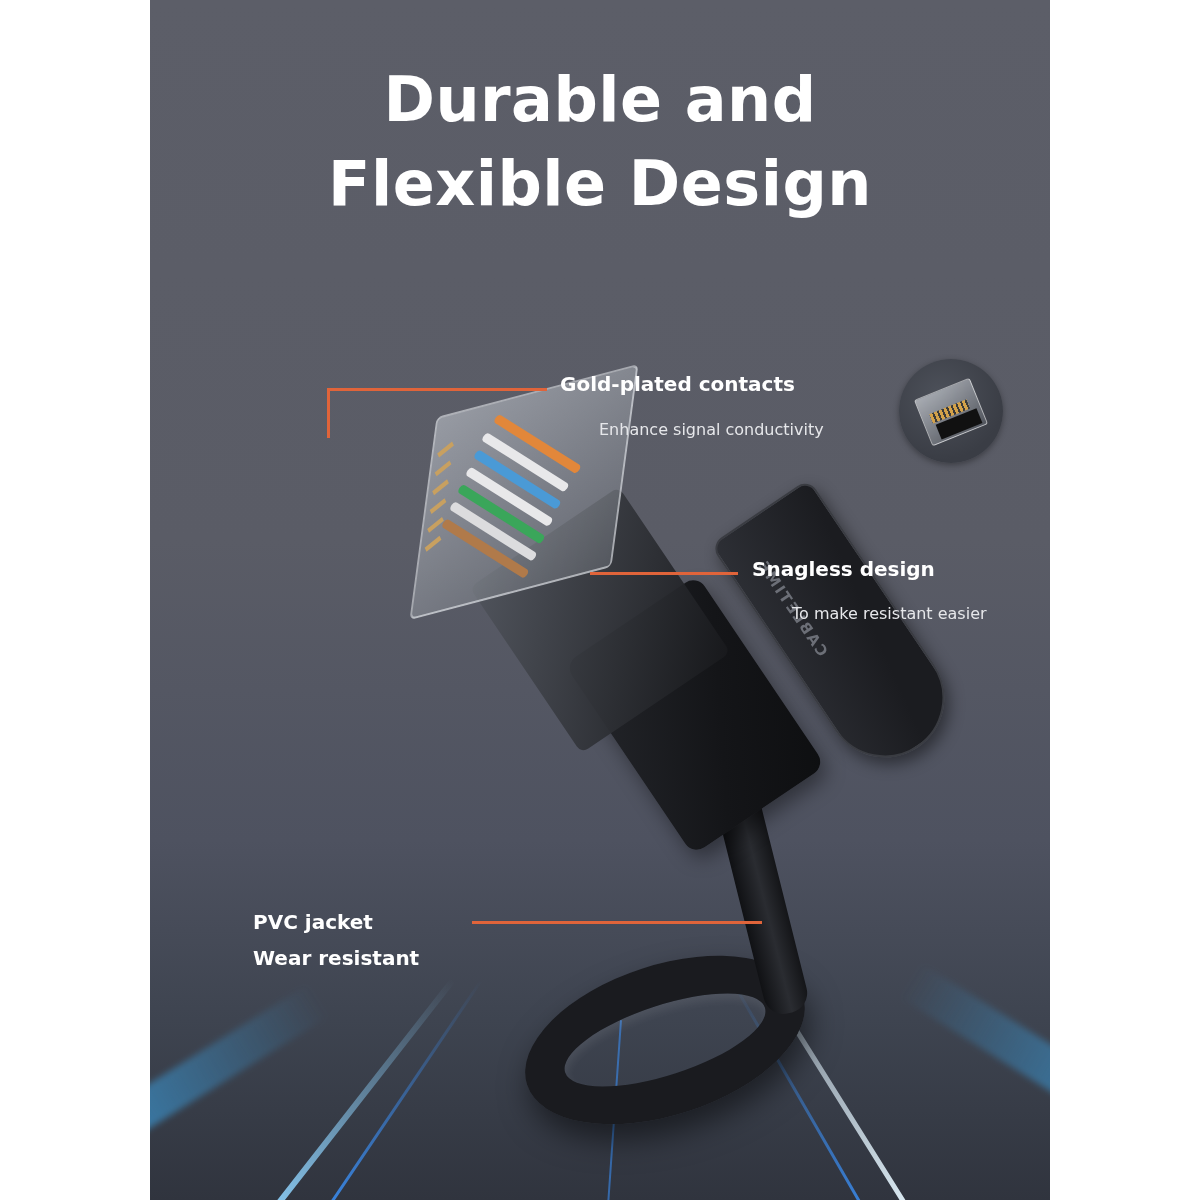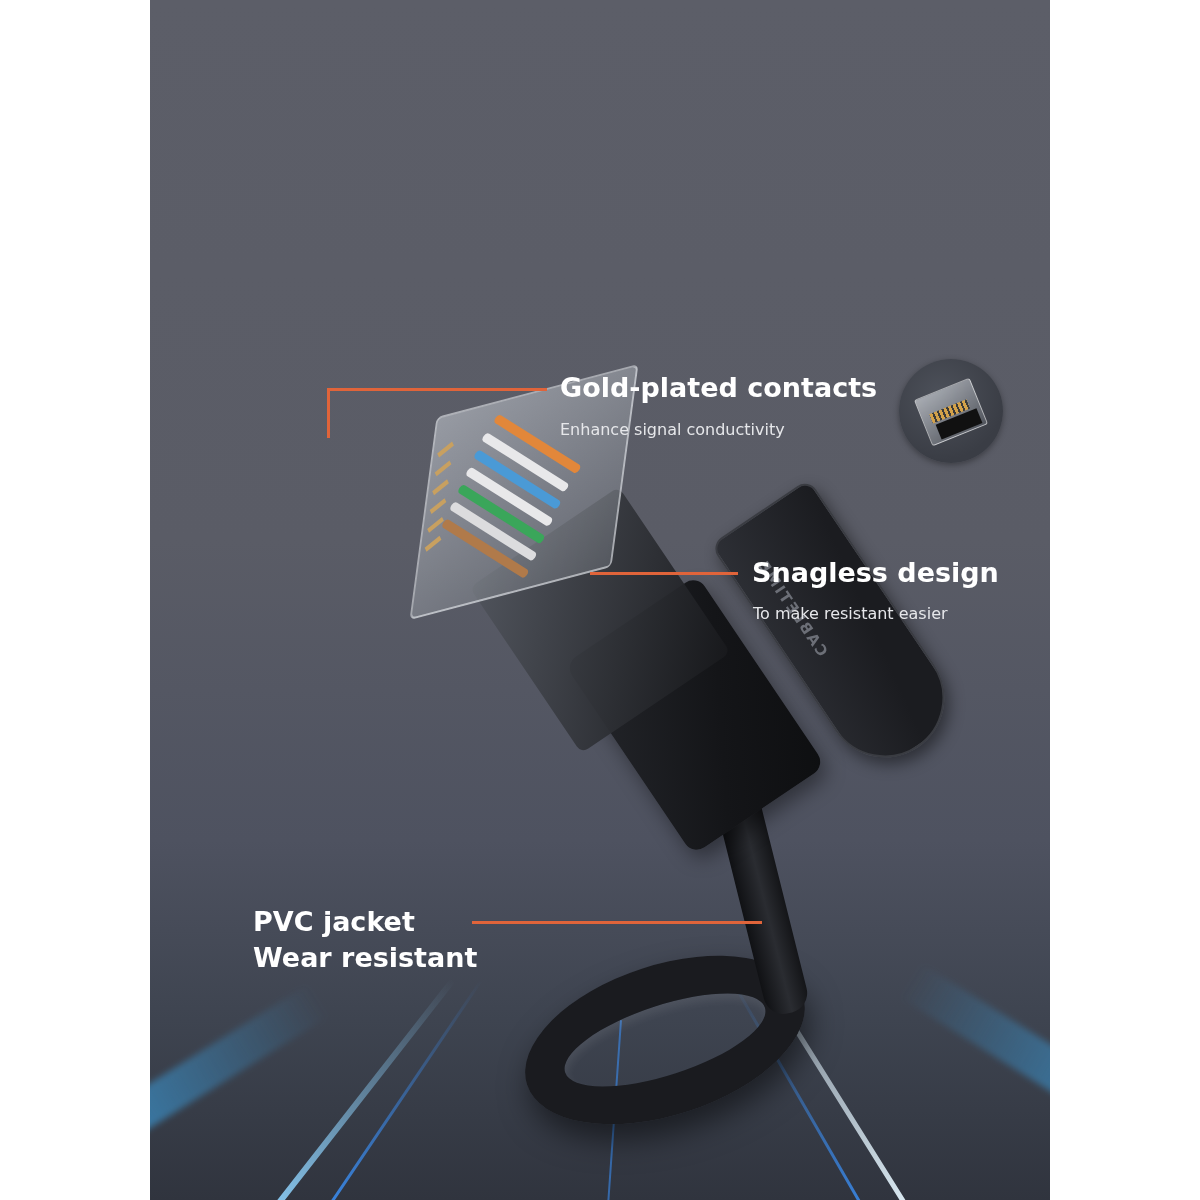--- a/index.html
+++ b/index.html
@@ -10,22 +10,22 @@
   .panel {
     position: absolute; left: 150px; top: 0; width: 900px; height: 1200px; overflow: hidden;
     background: linear-gradient(180deg, #5c5e68 0%, #5a5c66 45%, #4e5260 70%, #3e4450 85%, #30343e 100%);
   }
   .title {
     position: absolute; left: 0; width: 900px; top: 58px; text-align: center;
     color: #ffffff; font-weight: bold; font-size: 62px; line-height: 84px; letter-spacing: 0.5px;
   }
   .title div { white-space: nowrap; }
 
-  .callout-title { position: absolute; color: #ffffff; font-weight: bold; font-size: 27px; white-space: nowrap; }
-  .callout-sub { position: absolute; color: #e6e7ea; font-size: 16px; white-space: nowrap; }
+  .callout-title { position: absolute; color: #ffffff; font-weight: bold; font-size: 20px; white-space: nowrap; }
+  .callout-sub { position: absolute; color: #e6e7ea; font-size: 16px; white-space: nowrap; margin-left: 39px; }
   .leader { position: absolute; background: #e0643a; }
 
   
   .floor { position: absolute; left: 0; top: 960px; width: 900px; height: 240px; }
   .streak { position: absolute; transform-origin: top center; border-radius: 4px; }
 
   
   .cable-loop {
     position: absolute; left: 370px; top: 965px; width: 290px; height: 150px;
     border: 40px solid #1a1b1f; border-radius: 50%; box-sizing: border-box;
@@ -81,20 +81,24 @@
   }
   .thumb-pins { position: absolute; left: 8px; top: 18px; width: 40px; height: 10px;
     background: repeating-linear-gradient(90deg, #d4a24a 0 3px, #3a3a3a 3px 5px); }
   .thumb-body { position: absolute; left: 10px; top: 30px; width: 44px; height: 16px; background: #111; }
 </style>
 </head>
 <body>
 
 <div class="panel">
 
+  <div class="title">
+    <div>Durable and</div>
+    <div>Flexible Design</div>
+  </div>
 
   <div class="floor">
     <div class="streak" style="left:150px;top:40px;width:38px;height:340px;background:linear-gradient(180deg,rgba(60,170,240,0),rgba(60,170,240,0.85));filter:blur(3px);transform:rotate(58deg);"></div>
     <div class="streak" style="left:300px;top:20px;width:6px;height:320px;background:linear-gradient(180deg,rgba(120,200,255,0),#8fd4ff);transform:rotate(38deg);"></div>
     <div class="streak" style="left:330px;top:20px;width:3px;height:300px;background:linear-gradient(180deg,rgba(60,140,240,0),#3a8cf0);transform:rotate(34deg);"></div>
     <div class="streak" style="left:600px;top:0px;width:5px;height:320px;background:linear-gradient(180deg,rgba(220,240,255,0.3),#e6f6ff);transform:rotate(-32deg);"></div>
     <div class="streak" style="left:580px;top:20px;width:3px;height:300px;background:linear-gradient(180deg,rgba(60,140,240,0),#3a8cf0);transform:rotate(-30deg);"></div>
     <div class="streak" style="left:740px;top:20px;width:40px;height:340px;background:linear-gradient(180deg,rgba(60,170,240,0),rgba(60,170,240,0.85));filter:blur(3px);transform:rotate(-58deg);"></div>
     <div class="streak" style="left:470px;top:60px;width:2px;height:200px;background:#3a8cf0;opacity:0.6;transform:rotate(4deg);"></div>
   </div>

